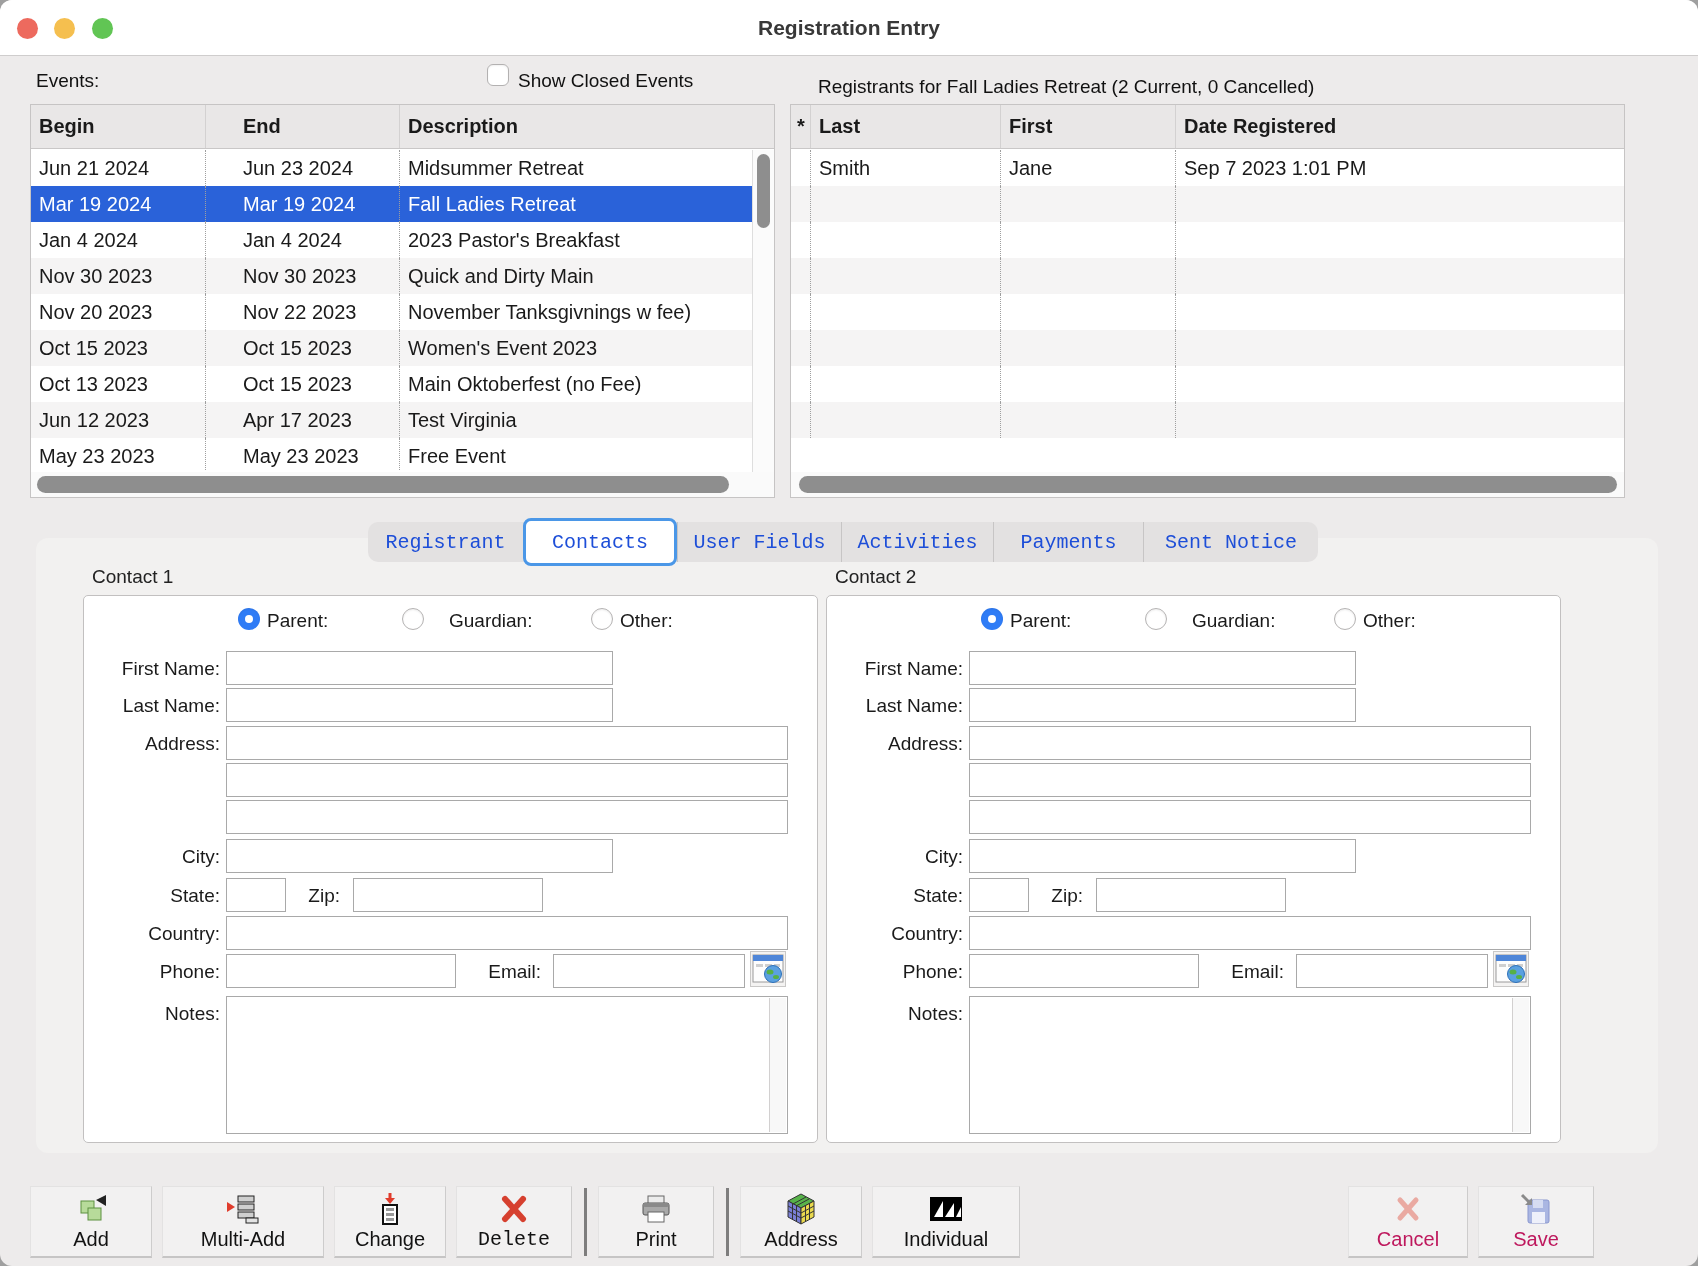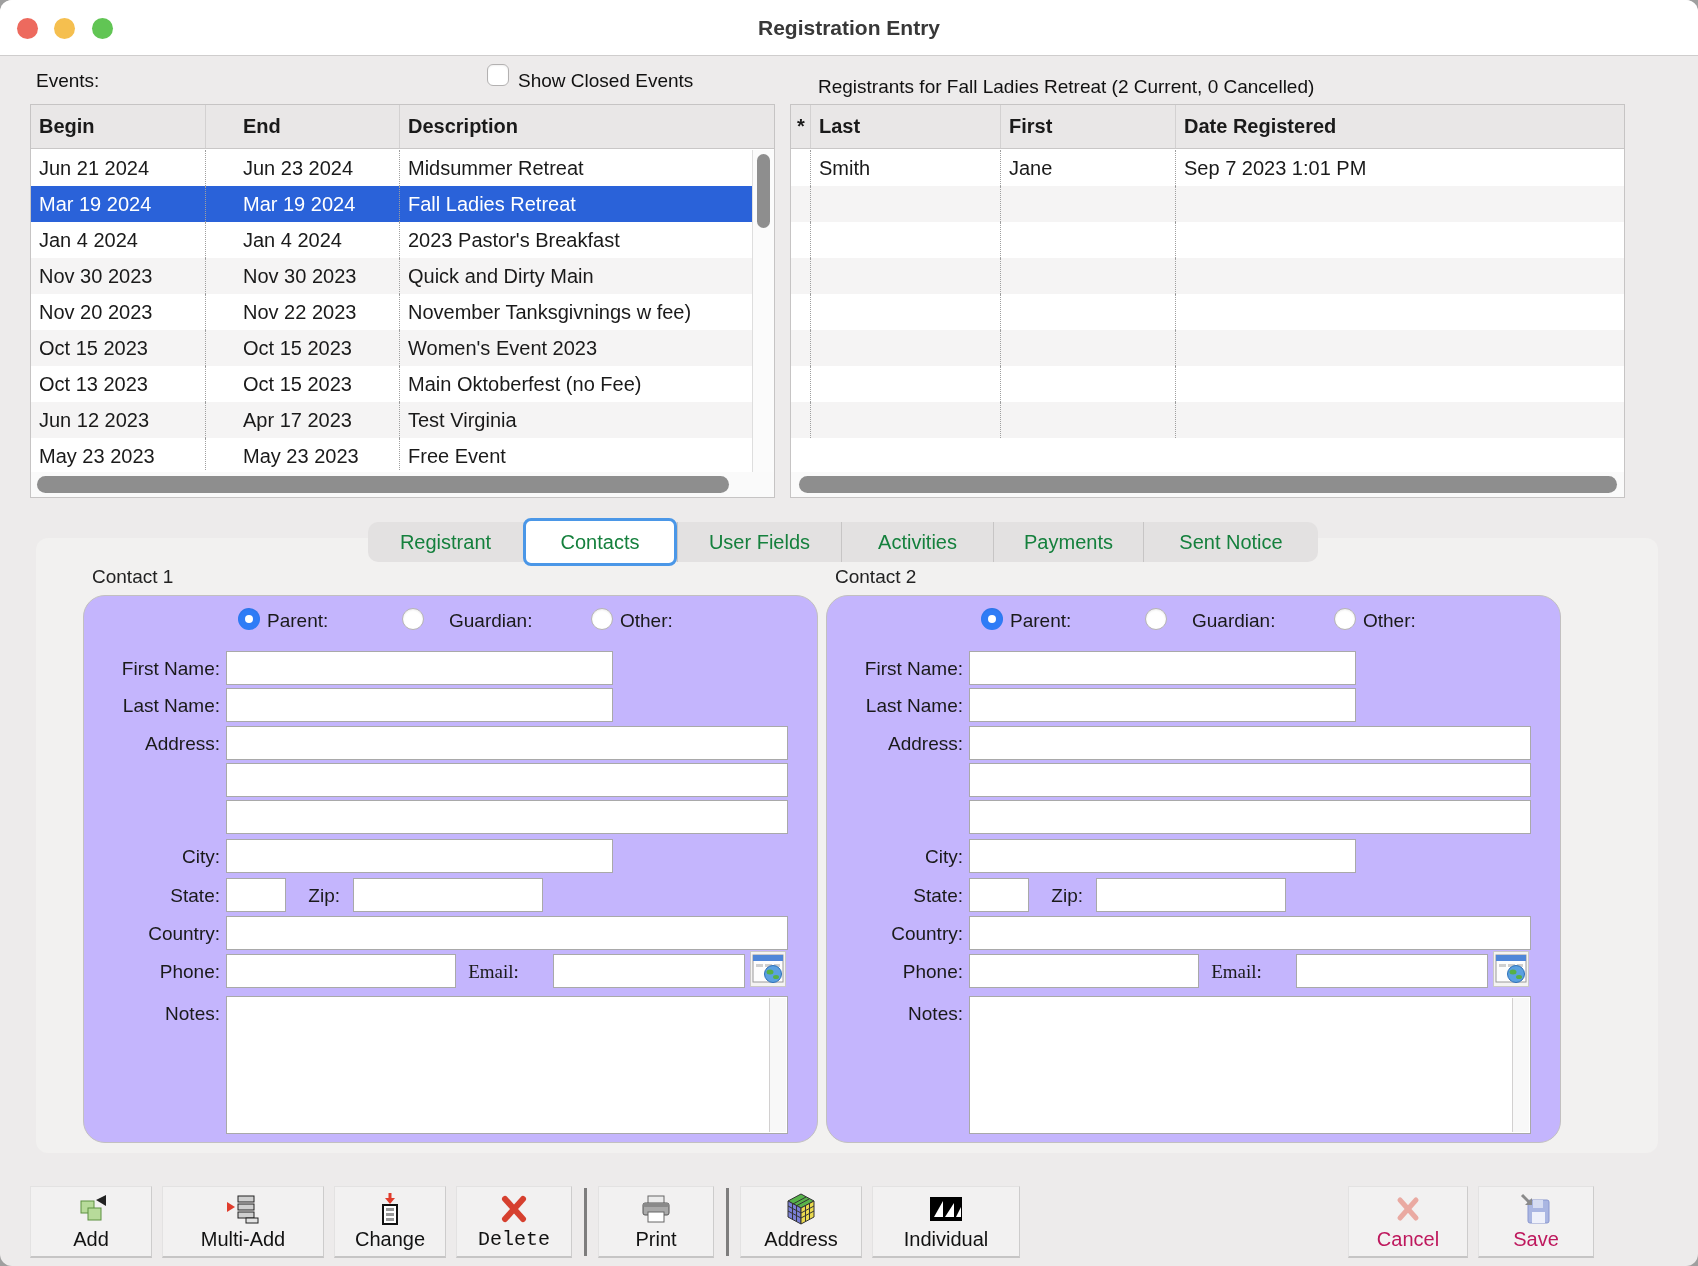--- a/index.html
+++ b/index.html
@@ -47,44 +47,44 @@
   .c-date{flex:1;}
   .vscroll{position:absolute;right:0;top:45px;height:324px;width:22px;background:#fbfbfb;border-left:1px solid #dedede;}
   .vthumb{position:absolute;left:4px;top:4px;width:13px;height:74px;background:#8e8e8e;border-radius:7px;}
   .hscroll{position:absolute;left:0;right:0;bottom:0;height:25px;background:#fafafa;}
   .hthumb{position:absolute;top:4px;height:17px;background:#8e8e8e;border-radius:9px;}
   #events-table .hthumb{left:6px;width:692px;}
   #registrants-table .hthumb{left:8px;width:818px;}
 
   
   .tabbar{position:absolute;left:368px;top:522px;width:950px;height:40px;background:#e3e1e1;border-radius:10px;display:flex;align-items:center;z-index:3;}
-  .tab{height:100%;display:flex;align-items:center;justify-content:center;font-size:20px;color:#15803d;}
+  .tab{height:100%;display:flex;align-items:center;justify-content:center;font-size:20px;color:#1d4ed8;font-family:Liberation Mono, monospace;}
   .tab + .tab{border-left:1px solid #c7c5c5;}
   .tab.selected{height:48px;background:#fff;border:3px solid #4b97e7;border-radius:8px;}
   .t0{width:155px;} .t1{width:154px;} .t2{width:164px;} .t3{width:152px;} .t4{width:150px;} .t5{width:175px;}
 
   
   .container{position:absolute;left:36px;top:538px;width:1622px;height:615px;background:#f2f1f0;border-radius:12px;z-index:1;}
   .panel-title{position:absolute;top:566px;font-size:19px;color:#222;z-index:2;}
   #c1-title{left:92px;} #c2-title{left:835px;}
-  .panel{position:absolute;top:595px;width:735px;height:548px;background:#c4b5fd;border:1px solid #c2c0c0;border-radius:22px;z-index:2;}
+  .panel{position:absolute;top:595px;width:735px;height:548px;background:#ffffff;border:1px solid #c2c0c0;border-radius:5px;z-index:2;}
   #panel1{left:83px;} #panel2{left:826px;}
 
   .radio{position:absolute;top:12px;width:22px;height:22px;border-radius:50%;background:#fff;border:1px solid #b5b3b3;box-shadow:inset 0 1px 2px rgba(0,0,0,.08);}
   .radio.on{background:#2f7cf6;border:none;}
   .radio.on::after{content:"";position:absolute;left:7px;top:7px;width:8px;height:8px;border-radius:50%;background:#fff;}
   .r-parent{left:154px;} .r-guardian{left:318px;} .r-other{left:507px;}
   .rlabel{position:absolute;top:14px;font-size:19px;}
   .rl-parent{left:183px;} .rl-guardian{left:365px;} .rl-other{left:536px;}
 
   .flabel{position:absolute;left:6px;width:130px;text-align:right;font-size:19px;white-space:nowrap;}
   .lab-fn{top:62px;} .lab-ln{top:99px;} .lab-addr{top:137px;} .lab-city{top:250px;}
   .lab-state{top:289px;} .lab-country{top:327px;} .lab-phone{top:365px;} .lab-notes{top:407px;}
   .lab-zip{position:absolute;left:196px;top:289px;width:60px;text-align:right;font-size:19px;}
-  .lab-email{position:absolute;left:362px;top:365px;width:95px;text-align:center;font-size:19px;font-family:Liberation Serif, serif;}
+  .lab-email{position:absolute;left:362px;top:365px;width:95px;text-align:right;font-size:19px;}
 
   .fin{position:absolute;height:34px;border:1px solid #a9a9a9;background:#fff;font-size:19px;padding:0 6px;font-family:"Liberation Sans",sans-serif;}
   .in-fn{left:142px;top:55px;width:387px;}
   .in-ln{left:142px;top:92px;width:387px;}
   .in-a1{left:142px;top:130px;width:562px;}
   .in-a2{left:142px;top:167px;width:562px;}
   .in-a3{left:142px;top:204px;width:562px;}
   .in-city{left:142px;top:243px;width:387px;}
   .in-state{left:142px;top:282px;width:60px;}
   .in-zip{left:269px;top:282px;width:190px;}

